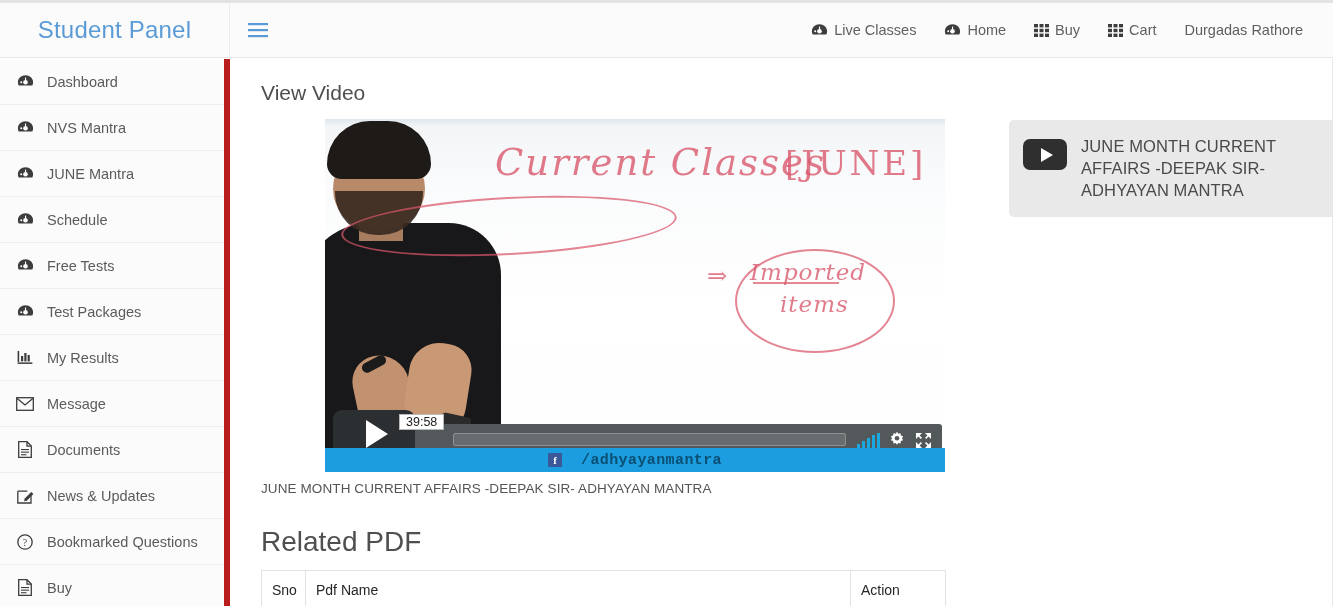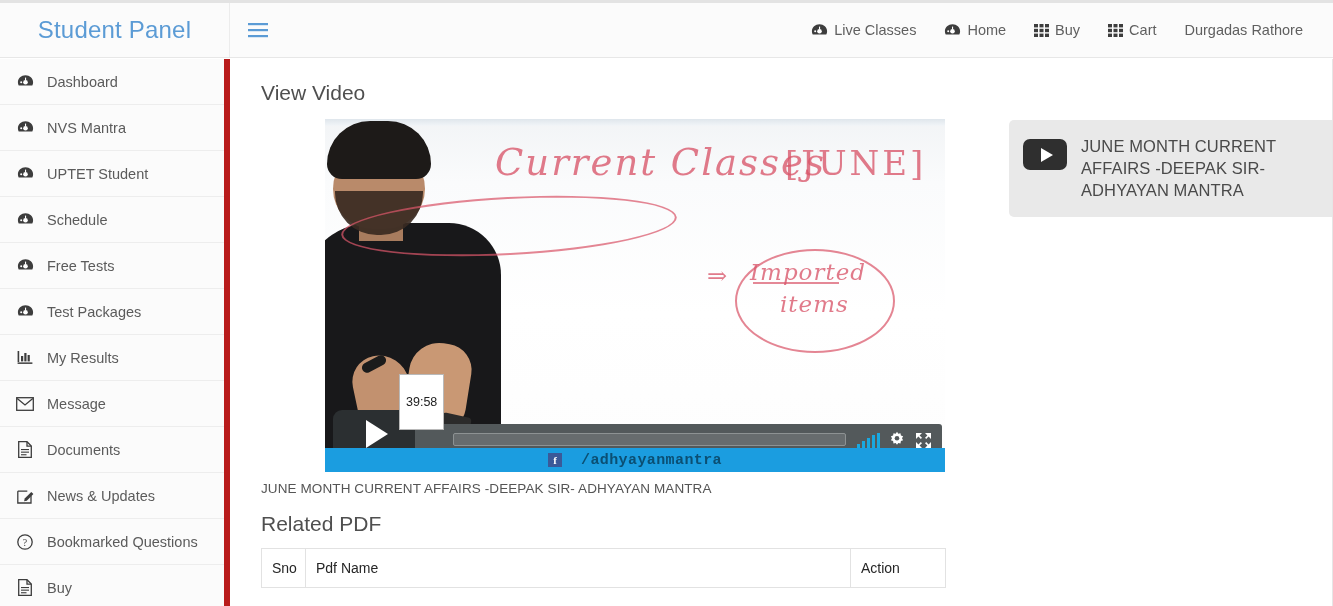--- a/index.html
+++ b/index.html
@@ -203,21 +203,21 @@
     display:flex; align-items:center; justify-content:center; cursor:pointer;
   }
   .play-btn .tri {
     width:0;height:0;border-left:22px solid #fff;
     border-top:14px solid transparent;border-bottom:14px solid transparent;
     margin-left:5px;
   }
   .time-tip {
     position:absolute; left:74px; bottom:42px;
     background:#fff; border:1px solid #b9b9b9;
-    font-size: 12.5px; color:#222; padding: 20px 6px;
+    font-size: 12.5px; color:#222; padding: 0 6px;
     font-family:"Liberation Sans", sans-serif;
   }
   .fb-banner {
     position:absolute; left:0; bottom:0; width:100%; height:24px;
     background:#1b9de0; display:flex; align-items:center; justify-content:center;
     gap:6px;
   }
   .fb-banner .fbsq {
     width:14px; height:14px; background:#3b5998; color:#fff;
     font-size:11px; font-weight:bold; line-height:14px; text-align:center;
@@ -228,21 +228,21 @@
     font-family:Liberation Mono, monospace;
     margin-left:13px;
   }
 
   .video-caption {
     margin: 9px 0 0 0; font-size: 13.5px; color: #555; letter-spacing: .1px;
   }
 
   
   .related-title {
-    font-size: 21px; color: #4f4f4f; font-weight: 400; margin: 16px 0 12px 0;
+    font-size: 28px; color: #4f4f4f; font-weight: 400; margin: 30px 0 12px 0;
   }
   table.pdf-table {
     border-collapse: collapse; width: 684px; table-layout: fixed;
   }
   table.pdf-table th {
     border: 1px solid #e2e2e2; text-align: left;
     padding: 11px 10px; font-size: 14px; color: #262626; font-weight: normal;
     background: #fff;
   }
   .c-sno { width: 44px; }
@@ -376,21 +376,21 @@
 
     <a class="side-item" href="#">
       <span class="ic">
         <svg width="17" height="15" viewBox="0 0 17 15">
             <path d="M8.5 1.2C4.3 1.2.9 4.3.9 8.2c0 1.2.3 2.3.8 3.2h13.6c.5-.9.8-2 .8-3.2 0-3.9-3.4-7-7.6-7z" fill="#3d3d3d"></path>
             <circle cx="8.5" cy="8.2" r="2.3" fill="#fff"></circle>
             <rect x="8" y="3.6" width="1.1" height="2.4" fill="#fff"></rect>
             <circle cx="4.2" cy="8.2" r="1" fill="#fff"></circle>
           </svg>
       </span>
-      <span>UPTET Student</span>
+      <span>JUNE Mantra</span>
     </a>
 
     <a class="side-item" href="#">
       <span class="ic">
         <svg width="17" height="15" viewBox="0 0 17 15">
             <path d="M8.5 1.2C4.3 1.2.9 4.3.9 8.2c0 1.2.3 2.3.8 3.2h13.6c.5-.9.8-2 .8-3.2 0-3.9-3.4-7-7.6-7z" fill="#3d3d3d"></path>
             <circle cx="8.5" cy="8.2" r="2.3" fill="#fff"></circle>
             <rect x="8" y="3.6" width="1.1" height="2.4" fill="#fff"></rect>
             <circle cx="4.2" cy="8.2" r="1" fill="#fff"></circle>
           </svg>

